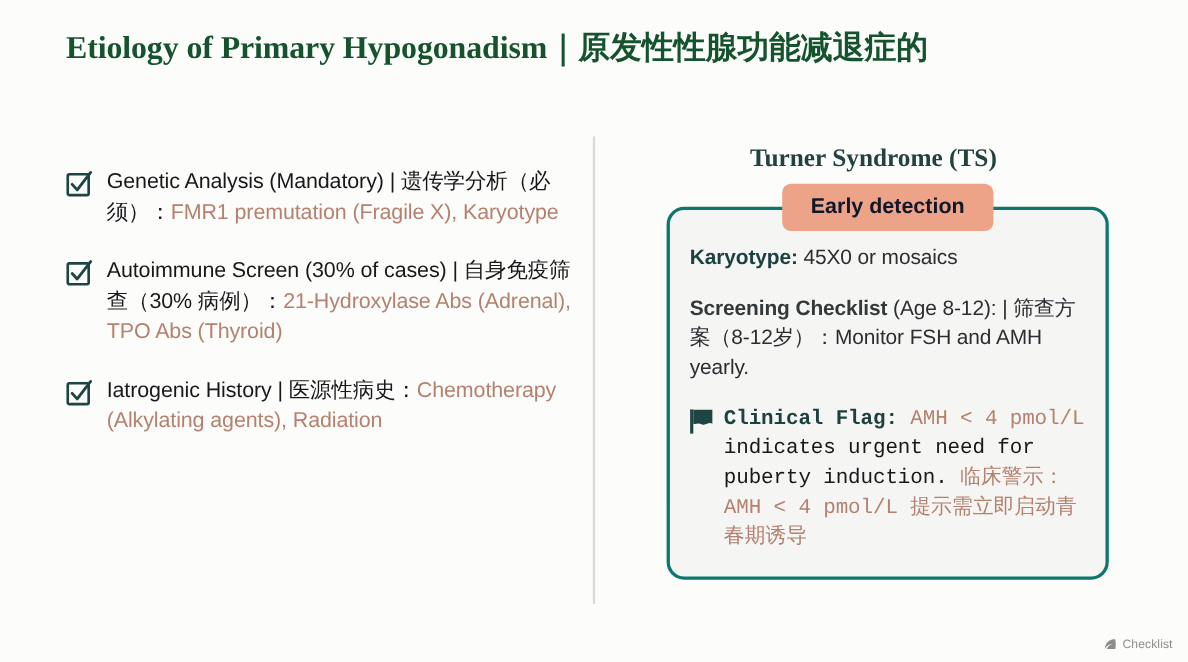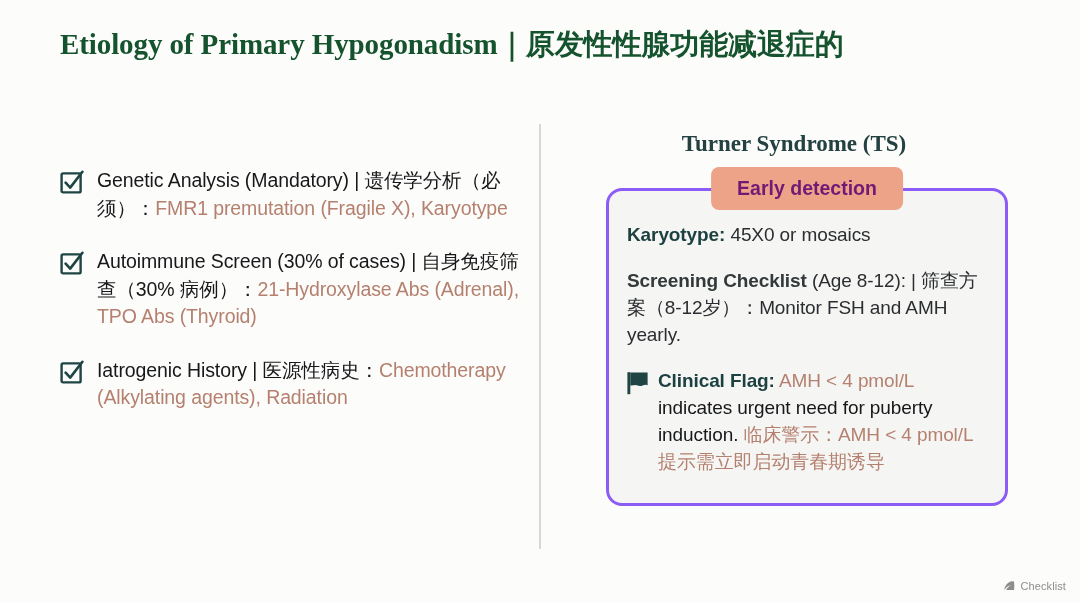--- a/index.html
+++ b/index.html
@@ -68,21 +68,21 @@
     font-family: "Liberation Serif", "DejaVu Serif", serif;
     font-weight: bold;
     font-size: 23px;
     line-height: 31px;
     color: #244141;
     text-align: center;
   }
 
   
   .checklist {
-    margin-top: 39px;
+    margin-top: 24px;
     list-style: none;
   }
   .check-item {
     display: flex;
     align-items: flex-start;
     margin-bottom: 26px;
   }
   .check-item:last-child { margin-bottom: 0; }
 
   .check-box {
@@ -105,34 +105,34 @@
   
   .card-wrap {
     position: relative;
     margin-top: 29px;
     margin-left: 42px;
     width: 402px;
   }
 
   .card {
     position: relative;
-    border: 3px solid #8b5cf6;
+    border: 3px solid #0f766e;
     border-radius: 16px;
     background: #f5f6f4;
     padding: 30px 18px 22px 18px;
     min-height: 318px;
   }
 
   .badge {
     position: absolute;
     left: 50%;
     top: -21px;
     transform: translateX(-50%);
     background: #eda387;
-    color: #701a75;
+    color: #0f172a;
     font-weight: bold;
     font-size: 19.5px;
     line-height: 24px;
     padding: 9px 26px 10px 26px;
     border-radius: 8px;
     white-space: nowrap;
     z-index: 3;
   }
 
   .card-line {
@@ -162,20 +162,21 @@
     width: 22px;
     height: 24px;
     margin-right: 9px;
     margin-top: 4px;
   }
   .flag-body {
     font-size: 19px;
     line-height: 27px;
     color: #17181a;
     letter-spacing: -0.1px;
+    font-family: Liberation Mono, monospace;
   }
 
   
   .watermark {
     position: absolute;
     right: 14px;
     bottom: 10px;
     display: flex;
     align-items: center;
     gap: 4px;

